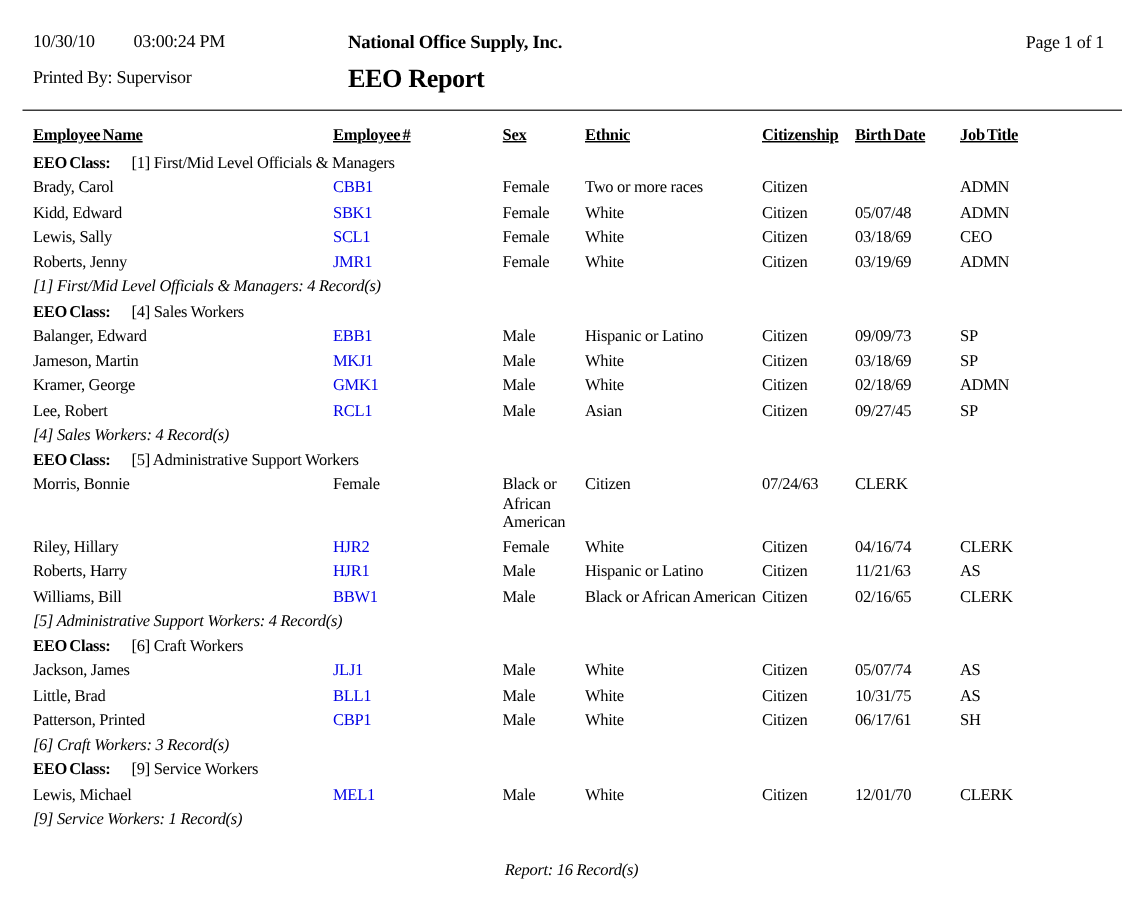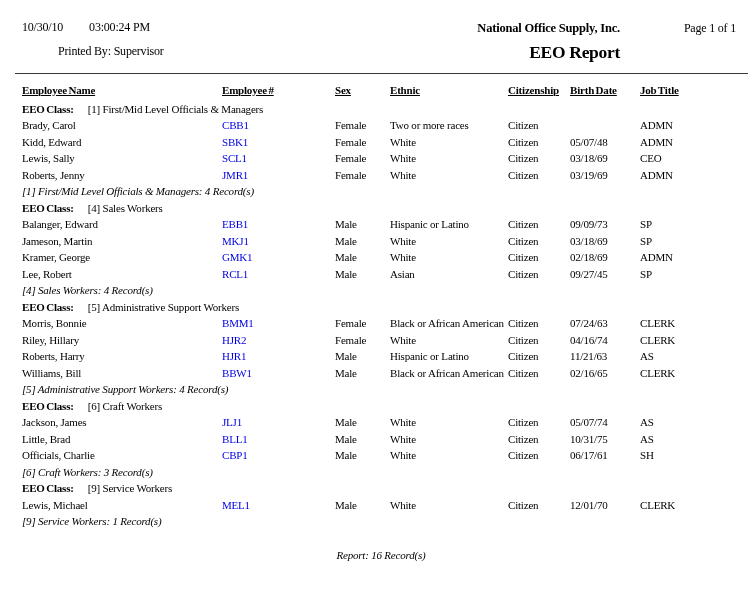--- a/index.html
+++ b/index.html
@@ -9,22 +9,22 @@
     color:#000;
     letter-spacing:-0.2px;
   }
   .page { width:750px; height:521px; padding:18px 10px 0 22px; position:relative; }
 
   
   .hdr { display:flex; width:718px; }
   .hdr-left { width:210px; font-size:12px; }
   .hdr-left .line1 { margin-top:2px; }
   .hdr-left .time { margin-left:26px; }
-  .hdr-left .line2 { margin-top:9px;margin-left:36px; }
-  .hdr-center { flex:1; text-align:right; }
+  .hdr-left .line2 { margin-top:9px; }
+  .hdr-center { flex:1; text-align:left; }
   .company { font-size:12.5px; font-weight:bold; margin-top:3px; }
   .report-title { font-size:17.5px; font-weight:bold; margin-top:6px; letter-spacing:-0.3px; }
   .hdr-right { width:120px; text-align:right; font-size:12px; padding-top:3px; padding-right:4px; }
 
   .rule { border:none; border-top:1px solid #3a3a3a; margin:10px 0 0 -7px; width:733px; }
 
   
   .tbl { width:718px; margin-top:8px; font-size:11px; }
   .row {
     display:grid;
@@ -153,21 +153,20 @@
           <span class="cell">Male</span>
           <span class="cell">Asian</span>
           <span class="cell">Citizen</span>
           <span class="cell">09/27/45</span>
           <span class="cell">SP</span>
         </div>
         <div class="footer-row">[4] Sales Workers: 4 Record(s)</div>
         <div class="group-row"><span class="group-label">EEO Class:</span><span class="group-name">[5] Administrative Support Workers</span></div>
         <div class="row">
           <span class="cell">Morris, Bonnie</span>
-          <span class="cell link">BMM1</span>
           <span class="cell">Female</span>
           <span class="cell">Black or African American</span>
           <span class="cell">Citizen</span>
           <span class="cell">07/24/63</span>
           <span class="cell">CLERK</span>
         </div>
         <div class="row">
           <span class="cell">Riley, Hillary</span>
           <span class="cell link">HJR2</span>
           <span class="cell">Female</span>
@@ -208,21 +207,21 @@
         <div class="row">
           <span class="cell">Little, Brad</span>
           <span class="cell link">BLL1</span>
           <span class="cell">Male</span>
           <span class="cell">White</span>
           <span class="cell">Citizen</span>
           <span class="cell">10/31/75</span>
           <span class="cell">AS</span>
         </div>
         <div class="row">
-          <span class="cell">Officials, Charlie</span>
+          <span class="cell">Patterson, Printed</span>
           <span class="cell link">CBP1</span>
           <span class="cell">Male</span>
           <span class="cell">White</span>
           <span class="cell">Citizen</span>
           <span class="cell">06/17/61</span>
           <span class="cell">SH</span>
         </div>
         <div class="footer-row">[6] Craft Workers: 3 Record(s)</div>
         <div class="group-row"><span class="group-label">EEO Class:</span><span class="group-name">[9] Service Workers</span></div>
         <div class="row">

